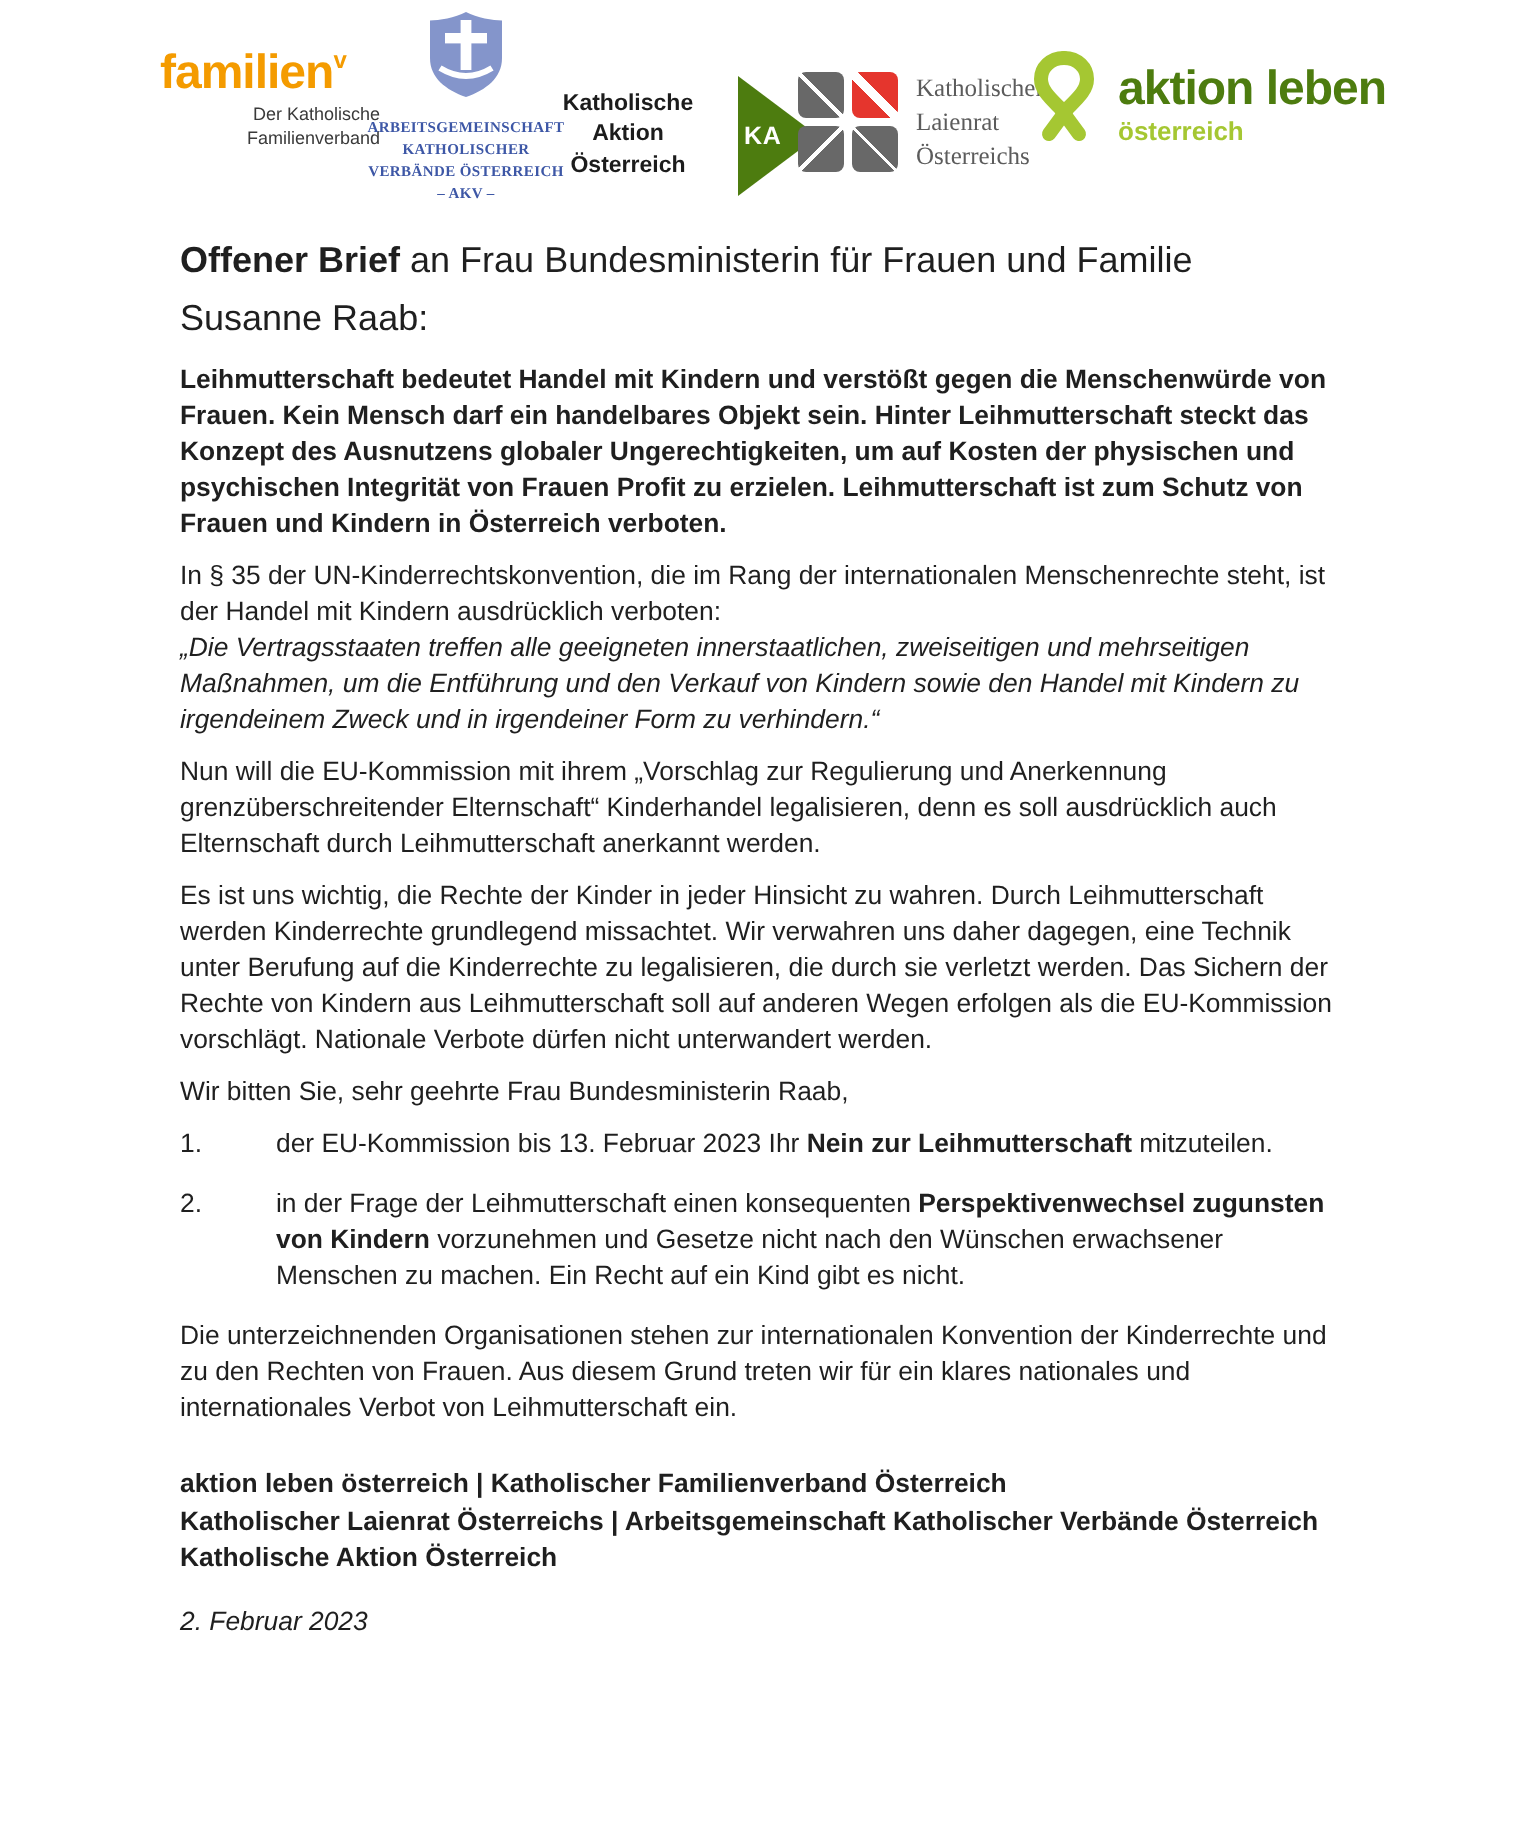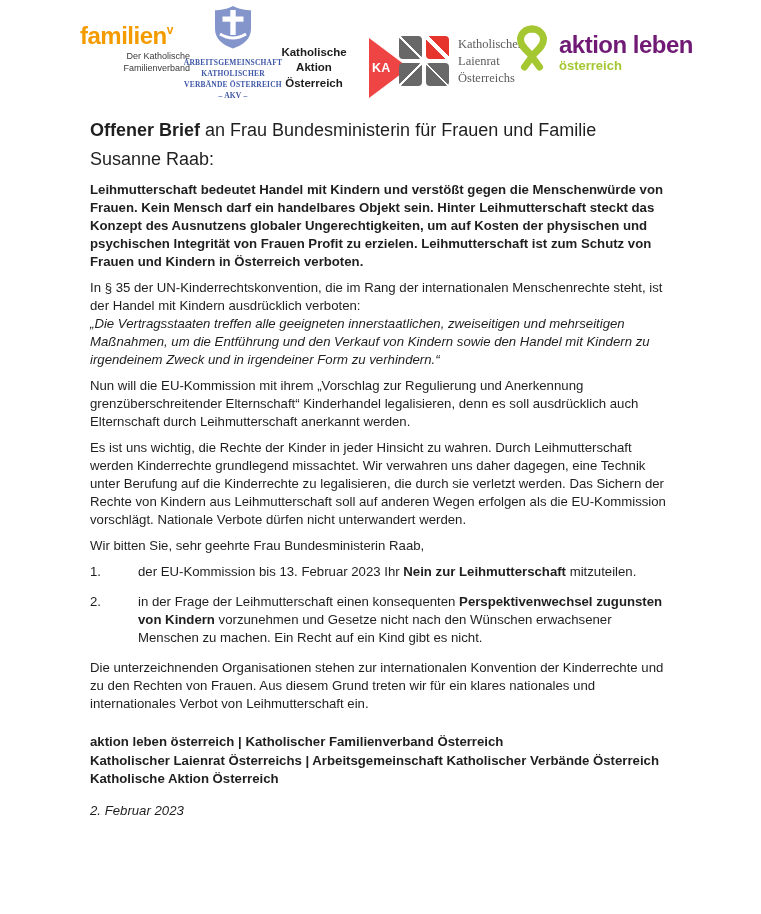--- a/index.html
+++ b/index.html
@@ -22,41 +22,41 @@
   .fam-sub { font-size: 9px; color: #3a3a3a; text-align: right; padding-right: 12px; line-height: 1.35; margin-top: 2px; }
 
   
   .logo-akv { left: 179px; top: 5px; width: 108px; text-align: center; }
   .akv-caption { font-family: "Liberation Serif", serif; font-weight: bold; font-size: 7.5px; color: #3D57A6; line-height: 1.45; letter-spacing: 0.2px; margin-top: 5px; }
 
   
   .logo-ka { left: 266px; top: 38px; display: flex; align-items: center; gap: 7px; }
   .ka-caption { font-size: 11.5px; font-weight: bold; color: #1c1c1c; text-align: center; line-height: 1.35; width: 96px; }
   .ka-arrow {
-    width: 40px; height: 60px; background: #ef4444;
+    width: 40px; height: 60px; background: #4d7c0f;
     clip-path: polygon(0 0, 100% 50%, 0 100%);
     display: flex; align-items: center;
   }
   .ka-arrow span { color: #fff; font-weight: bold; font-size: 12.5px; padding-left: 3px; letter-spacing: 0.3px; }
 
   
   .logo-lr { left: 399px; top: 36px; display: flex; align-items: center; gap: 9px; }
   .lr-tiles { display: grid; grid-template-columns: 23px 23px; grid-template-rows: 23px 23px; gap: 4px; }
   .sq { border-radius: 4px; }
   .sq-tl { background: linear-gradient(45deg,  #686868 46%, #ffffff 46%, #ffffff 53%, #686868 53%); }
   .sq-tr { background: linear-gradient(45deg,  #E5352D 42%, #ffffff 42%, #ffffff 56%, #E5352D 56%); }
   .sq-bl { background: linear-gradient(135deg, #686868 46%, #ffffff 46%, #ffffff 53%, #686868 53%); }
   .sq-br { background: linear-gradient(45deg,  #686868 47%, #ffffff 47%, #ffffff 52%, #686868 52%); }
   .lr-caption { font-family: "Liberation Serif", serif; font-size: 12.5px; color: #5c5c5c; line-height: 1.35; }
 
   
   .logo-al { left: 514px; top: 24px; display: flex; align-items: flex-start; gap: 9px; }
   .al-ribbon { margin-top: 0; }
   .al-text { margin-top: 9px; }
-  .al-word { font-size: 24px; font-weight: bold; color: #701a75; letter-spacing: -0.5px; line-height: 1; }
+  .al-word { font-size: 24px; font-weight: bold; color: #4d7c0f; letter-spacing: -0.5px; line-height: 1; }
   .al-sub { font-size: 13px; font-weight: bold; color: #A5C732; line-height: 1; margin-top: 2px; }
 
   
   .content { padding: 10px 92px 0 90px; }
   .title { font-size: 18px; line-height: 29px; margin-bottom: 7px; font-weight: normal; }
   .title b { font-weight: bold; }
   .heading { font-size: 16.5px; font-weight: bold; line-height: 26px; margin-bottom: 8px; }
   .heading span { display: block; }
   p.body { font-size: 13.2px; line-height: 18px; margin-bottom: 8px; }
   p.lead { font-weight: bold; }

